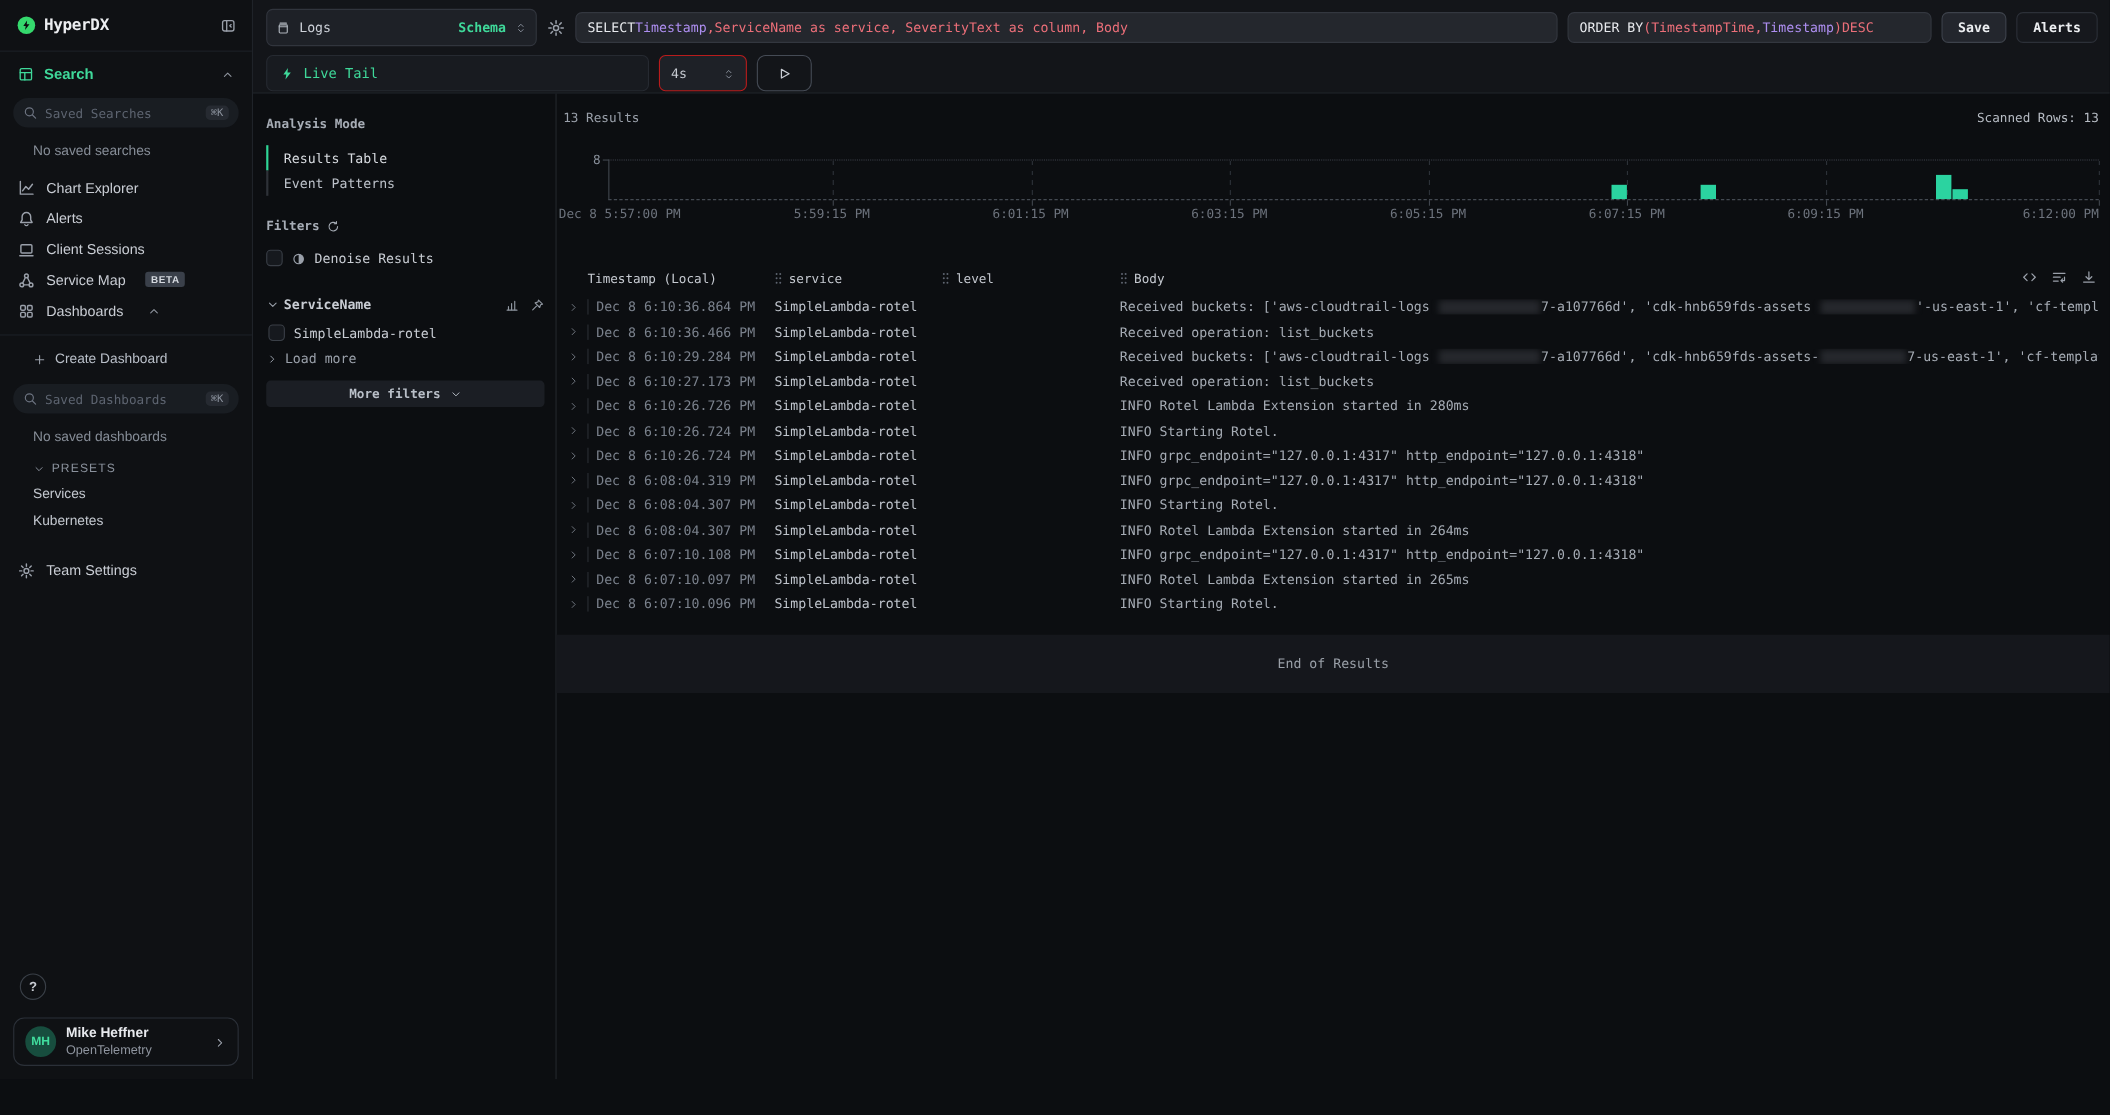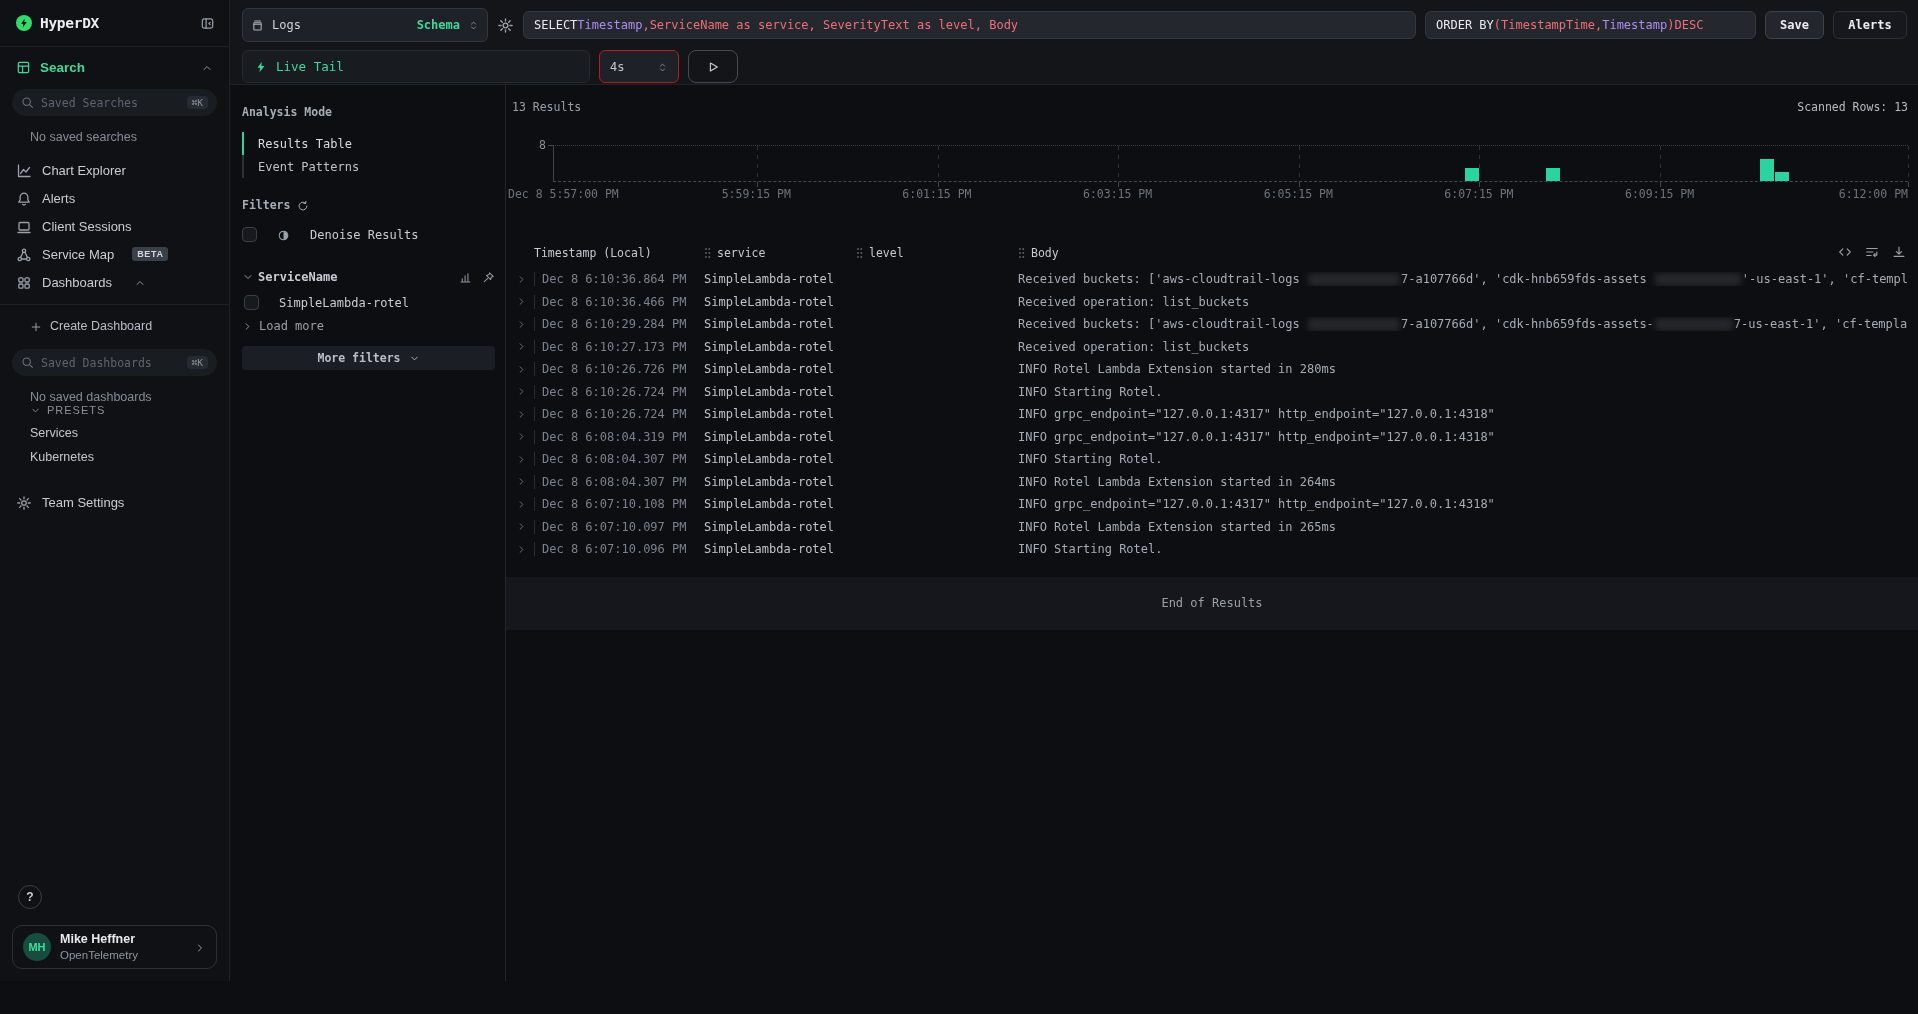--- a/index.html
+++ b/index.html
@@ -33,21 +33,21 @@
   .kbd { background:#262a31; border-radius:4px; padding:1px 5px; font-size:9.5px; color:#8a919c; font-family:"DejaVu Sans Mono", monospace; flex:none; }
   .empty-note { padding:14px 0 0 30px; font-size:12.5px; color:#868d97; }
   .nav { margin-top:12px; }
   .nav-item { display:flex; align-items:center; gap:10px; height:28px; padding:0 16px; font-size:13px; color:#c9cdd4; cursor:pointer; }
   .nav-item .nav-icon { color:#9aa0aa; width:16px; height:16px; flex:none; }
   .badge { background:#3a404a; color:#d4d8de; font-size:9px; font-weight:700; letter-spacing:0.6px; border-radius:3px; padding:2px 5px; margin-left:8px; }
   .nav-chev { margin-left:auto; color:#8f959f; }
   .divider2 { height:1px; background:#1c2026; margin:8px 0; }
   .create-dash { display:flex; align-items:center; gap:8px; height:26px; padding:0 0 0 30px; font-size:12.5px; color:#b9bfc8; cursor:pointer; }
   .create-dash .plus { color:#9aa0aa; }
-  .presets-head { display:flex; align-items:center; gap:6px; padding-left:30px; font-size:11px; letter-spacing:1px; color:#8a919c; cursor:pointer; }
+  .presets-head { display:flex; align-items:center; gap:6px; margin-top:16px; padding-left:30px; font-size:11px; letter-spacing:1px; color:#8a919c; cursor:pointer; }
   .preset-item { padding:10px 0 0 30px; font-size:12.5px; color:#c3c8cf; cursor:pointer; }
   .team-row { margin-top:24px; }
   .side-bottom { position:absolute; left:12px; right:12px; bottom:12px; }
   .help-btn { width:24px; height:24px; border:1px solid #3a4048; border-radius:50%; color:#c8ccd3; font-size:12px; font-weight:700; display:flex; align-items:center; justify-content:center; margin:0 0 16px 6px; cursor:pointer; }
   .user-card { display:flex; align-items:center; gap:9px; border:1px solid #2b3038; border-radius:10px; padding:6px 10px; cursor:pointer; }
   .avatar { width:28px; height:28px; border-radius:50%; background:#174d3e; color:#41dd9e; font-size:11px; font-weight:700; display:flex; align-items:center; justify-content:center; flex:none; }
   .user-name { font-size:12.5px; font-weight:700; color:#e8eaee; line-height:1.25; }
   .user-org { font-size:11.5px; color:#8f959f; line-height:1.25; }
   .user-chev { margin-left:auto; color:#9aa0aa; }
 
@@ -88,21 +88,21 @@
   .content { flex:1; display:flex; min-height:0; }
 
   
   .fpanel { width:276px; flex:none; border-right:1px solid #23262c; padding:20px 10px 0 12px; }
   .fp-head { font-size:11.5px; font-weight:700; color:#a7adb6; display:flex; align-items:center; gap:7px; }
   .mode-list { margin-top:13px; }
   .mode-item { display:flex; align-items:center; height:23px; padding-left:14px; border-left:2px solid #2e3238; color:#bcc1c9; cursor:pointer; }
   .mode-item.active { border-left-color:#2fd596; color:#d8dbe0; }
   .filters-head { margin-top:20px; }
   .refresh-ic { color:#a7adb6; cursor:pointer; }
-  .chk-row { display:flex; align-items:center; gap:20px; margin-top:15px; cursor:pointer; }
+  .chk-row { display:flex; align-items:center; gap:8px; margin-top:15px; cursor:pointer; }
   .checkbox { width:15px; height:15px; border-radius:4px; background:#16191e; border:1px solid #3a3f47; flex:none; }
   .half-ic { color:#9aa0aa; }
   .chk-label { color:#c9cdd4; }
   .facet-head { display:flex; align-items:center; gap:4px; margin-top:28px; cursor:pointer; }
   .facet-head .fname { font-weight:700; color:#c9cdd4; }
   .facet-icons { margin-left:auto; display:flex; gap:10px; color:#8f96a0; }
   .facet-val { margin-top:11px; margin-left:2px; }
   .load-more { display:flex; align-items:center; gap:6px; margin-top:9px; color:#9aa0aa; cursor:pointer; }
   .more-filters { margin-top:13px; height:24px; background:#1b1e24; border-radius:4px; display:flex; align-items:center; justify-content:center; gap:8px; font-size:11.5px; font-weight:700; color:#b9bfc8; cursor:pointer; }
 
@@ -313,21 +313,21 @@
         <span class="gear-btn">
           <svg class="ic" width="17" height="17" viewBox="0 0 16 16">
               <circle cx="8" cy="8" r="2.2"></circle>
               <path d="M8 1.8v2M8 12.2v2M1.8 8h2M12.2 8h2M3.6 3.6l1.4 1.4M11 11l1.4 1.4M12.4 3.6 11 5M5 11l-1.4 1.4"></path>
             </svg>
         </span>
         <div class="query-box q-select">
             <span class="q-kw">SELECT </span>
             <span class="q-purple">Timestamp</span>
             <span class="q-salmon">, </span>
-            <span class="q-salmon">ServiceName as service, SeverityText as level, Body</span>
+            <span class="q-salmon">ServiceName as service, SeverityText as column, Body</span>
           </div>
         <div class="query-box q-order">
             <span class="q-kw">ORDER BY </span>
             <span class="q-salmon">(</span>
             <span class="q-salmon">TimestampTime</span>
             <span class="q-salmon">, </span>
             <span class="q-purple">Timestamp</span>
             <span class="q-salmon">) </span>
             <span class="q-salmon">DESC</span>
           </div>

